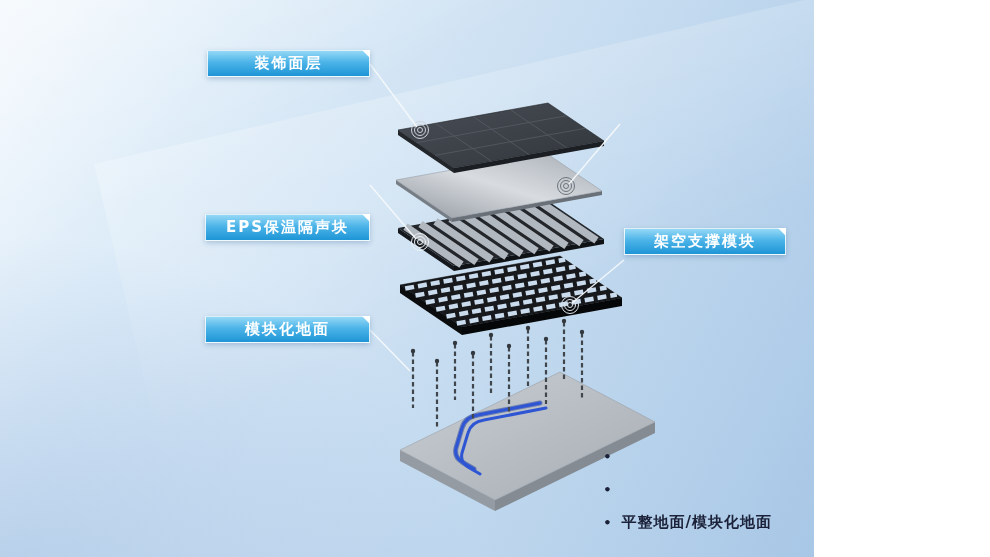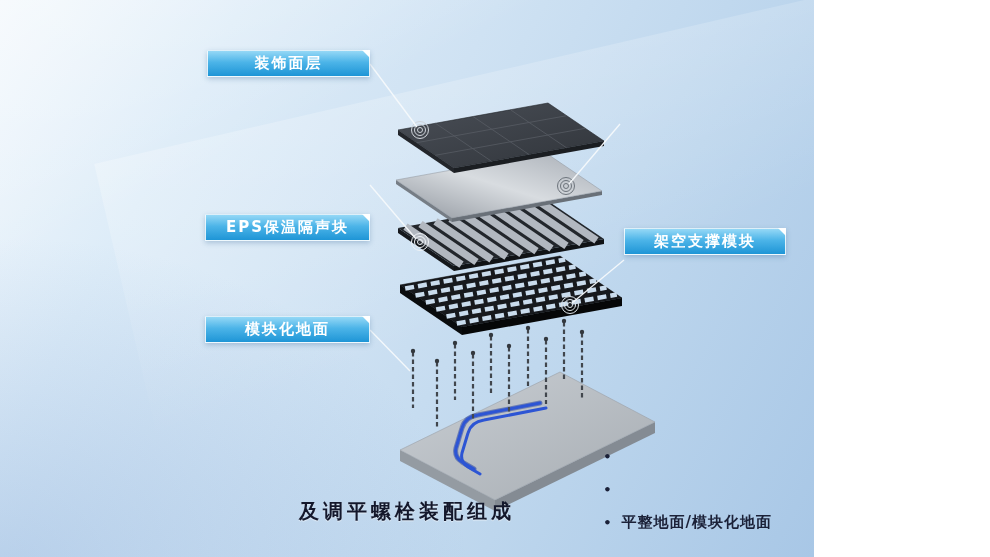--- a/index.html
+++ b/index.html
@@ -200,21 +200,20 @@
   <div class="callout" id="lbl-eps">
     <span>EPS保温隔声块</span>
   </div>
   <div class="callout" id="lbl-support">
     <span>架空支撑模块</span>
   </div>
   <div class="callout" id="lbl-bolts">
     <span>模块化地面</span>
   </div>
 
-  <div class="caption">及调平螺栓装配组成</div>
 
   <div class="features">
     <div class="feature">
       <span class="bullet">•</span>
     </div>
     <div class="feature">
       <span class="bullet">•</span>
     </div>
     <div class="feature">
       <span class="bullet">•</span>

